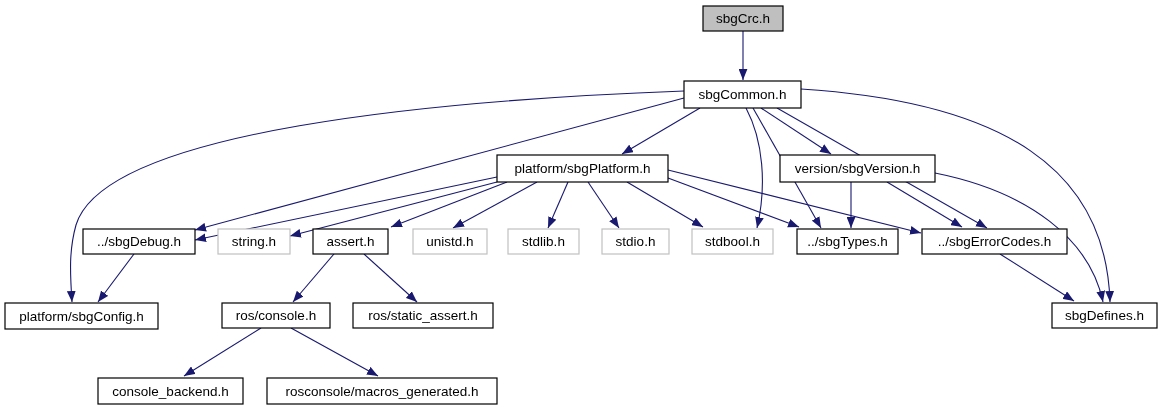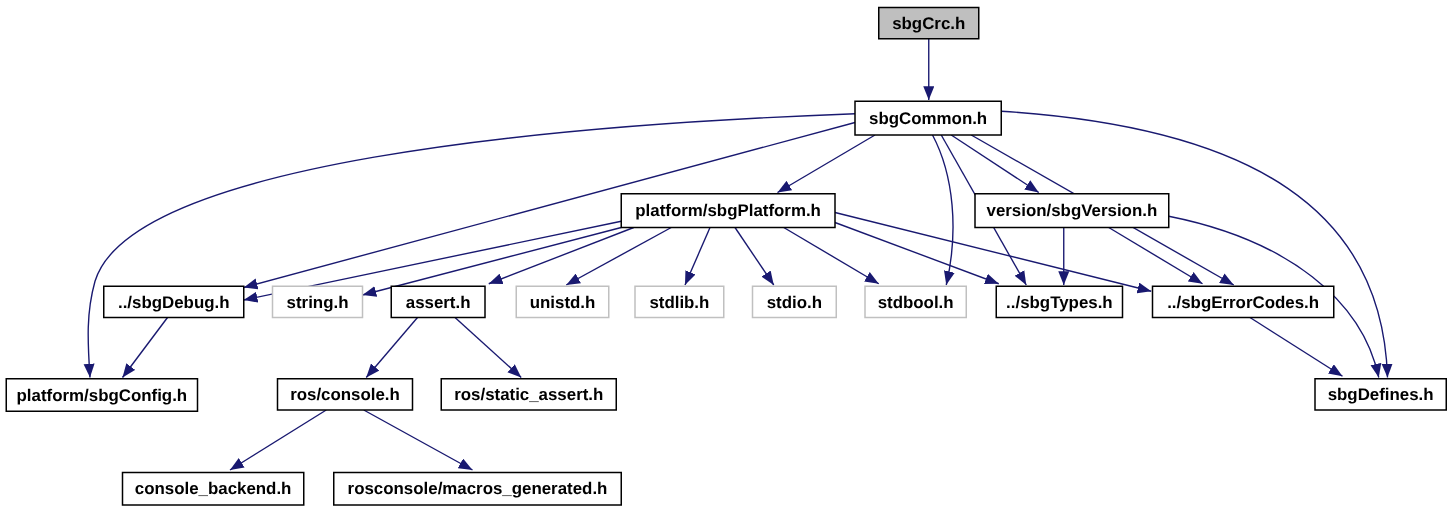--- a/index.html
+++ b/index.html
@@ -1,17 +1,17 @@
 <!DOCTYPE html>
 <html><head>
 <meta charset="utf-8">
 <style>
   html,body{margin:0;padding:0;background:#ffffff;}
   .stage{position:relative;width:1162px;height:411px;background:#ffffff;overflow:hidden;
-         font-family:"Liberation Sans", sans-serif;font-weight:bold;}
+         font-family:"Liberation Sans", sans-serif;}
   svg text{font-family:"Liberation Sans", sans-serif;font-size:13.5px;fill:#000000;}
   svg .edge{fill:none;stroke-width:1.1;}
   svg .node-rect{stroke-width:1.2;}
   svg .node-rect.file{cursor:pointer;}
 </style>
 </head>
 <body>
 
 <div class="stage">
   <svg id="graph-svg" width="1162" height="411" viewBox="0 0 1162 411">

